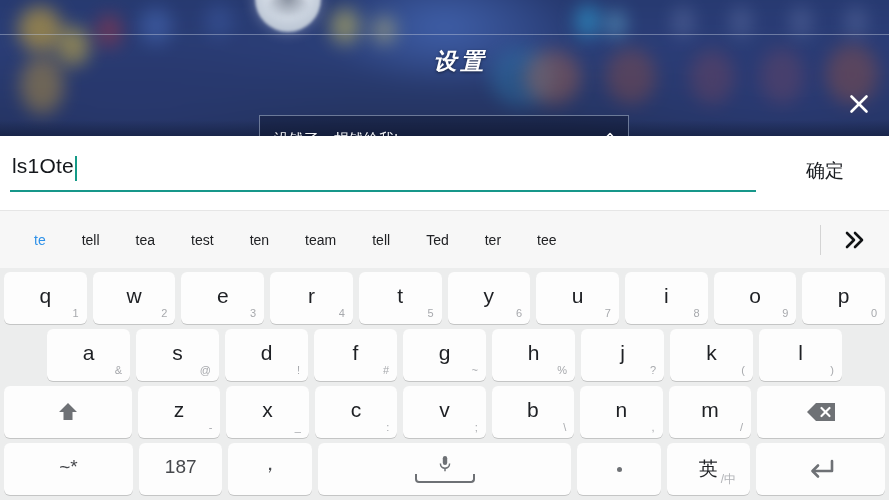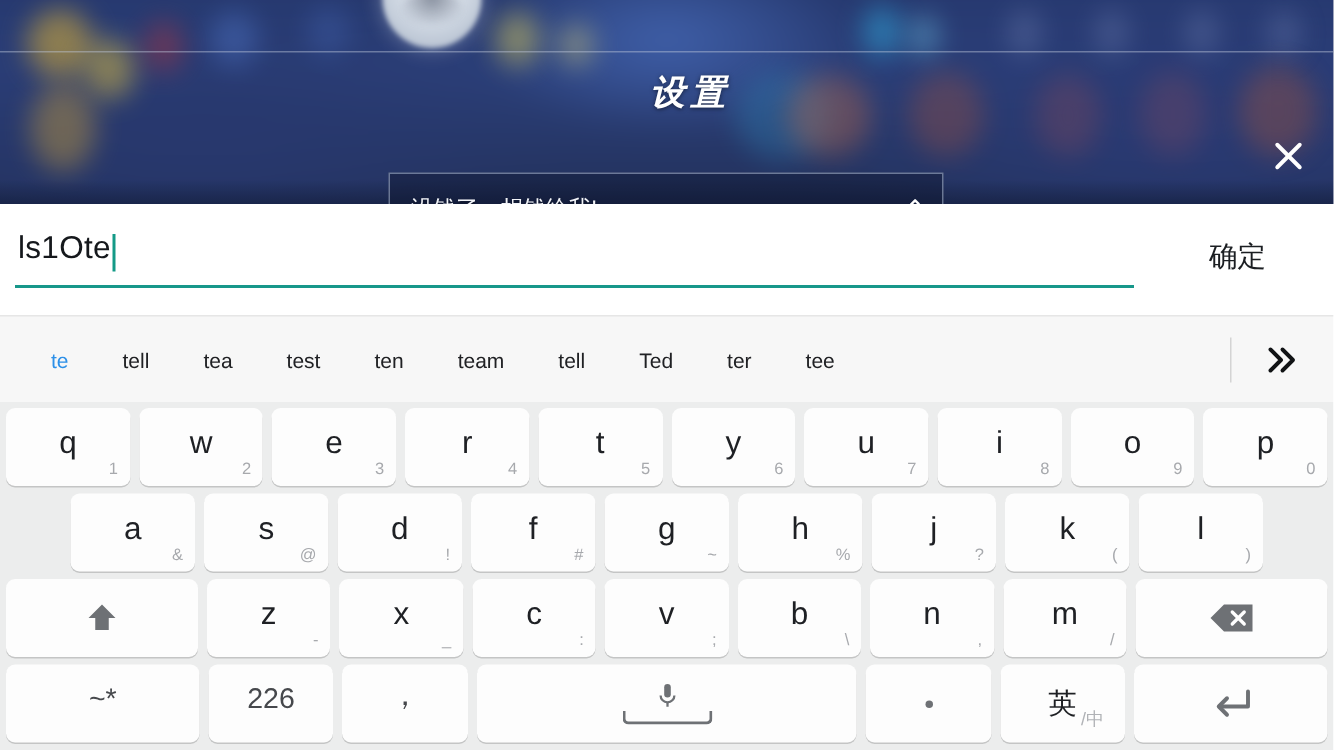--- a/index.html
+++ b/index.html
@@ -528,21 +528,21 @@
           </svg>
         </span>
       </div>
     </div>
 
     <div class="krow r4">
       <div class="key fn wide">
         <span class="key-main">~*</span>
       </div>
       <div class="key fn">
-        <span class="key-main">226</span>
+        <span class="key-main">187</span>
       </div>
       <div class="key fn">
         <span class="comma-glyph">，</span>
       </div>
       <div class="key space">
         <span class="space-inner">
           <svg width="16" height="18" viewBox="0 0 16 18">
             <rect x="5.8" y="1" width="4.4" height="9" rx="2.2" fill="#6e7175"></rect>
             <path d="M3.4 8.6 a4.6 4.6 0 0 0 9.2 0" fill="none" stroke="#6e7175" stroke-width="1.5"></path>
             <line x1="8" y1="13.2" x2="8" y2="16.2" stroke="#6e7175" stroke-width="1.5"></line>

